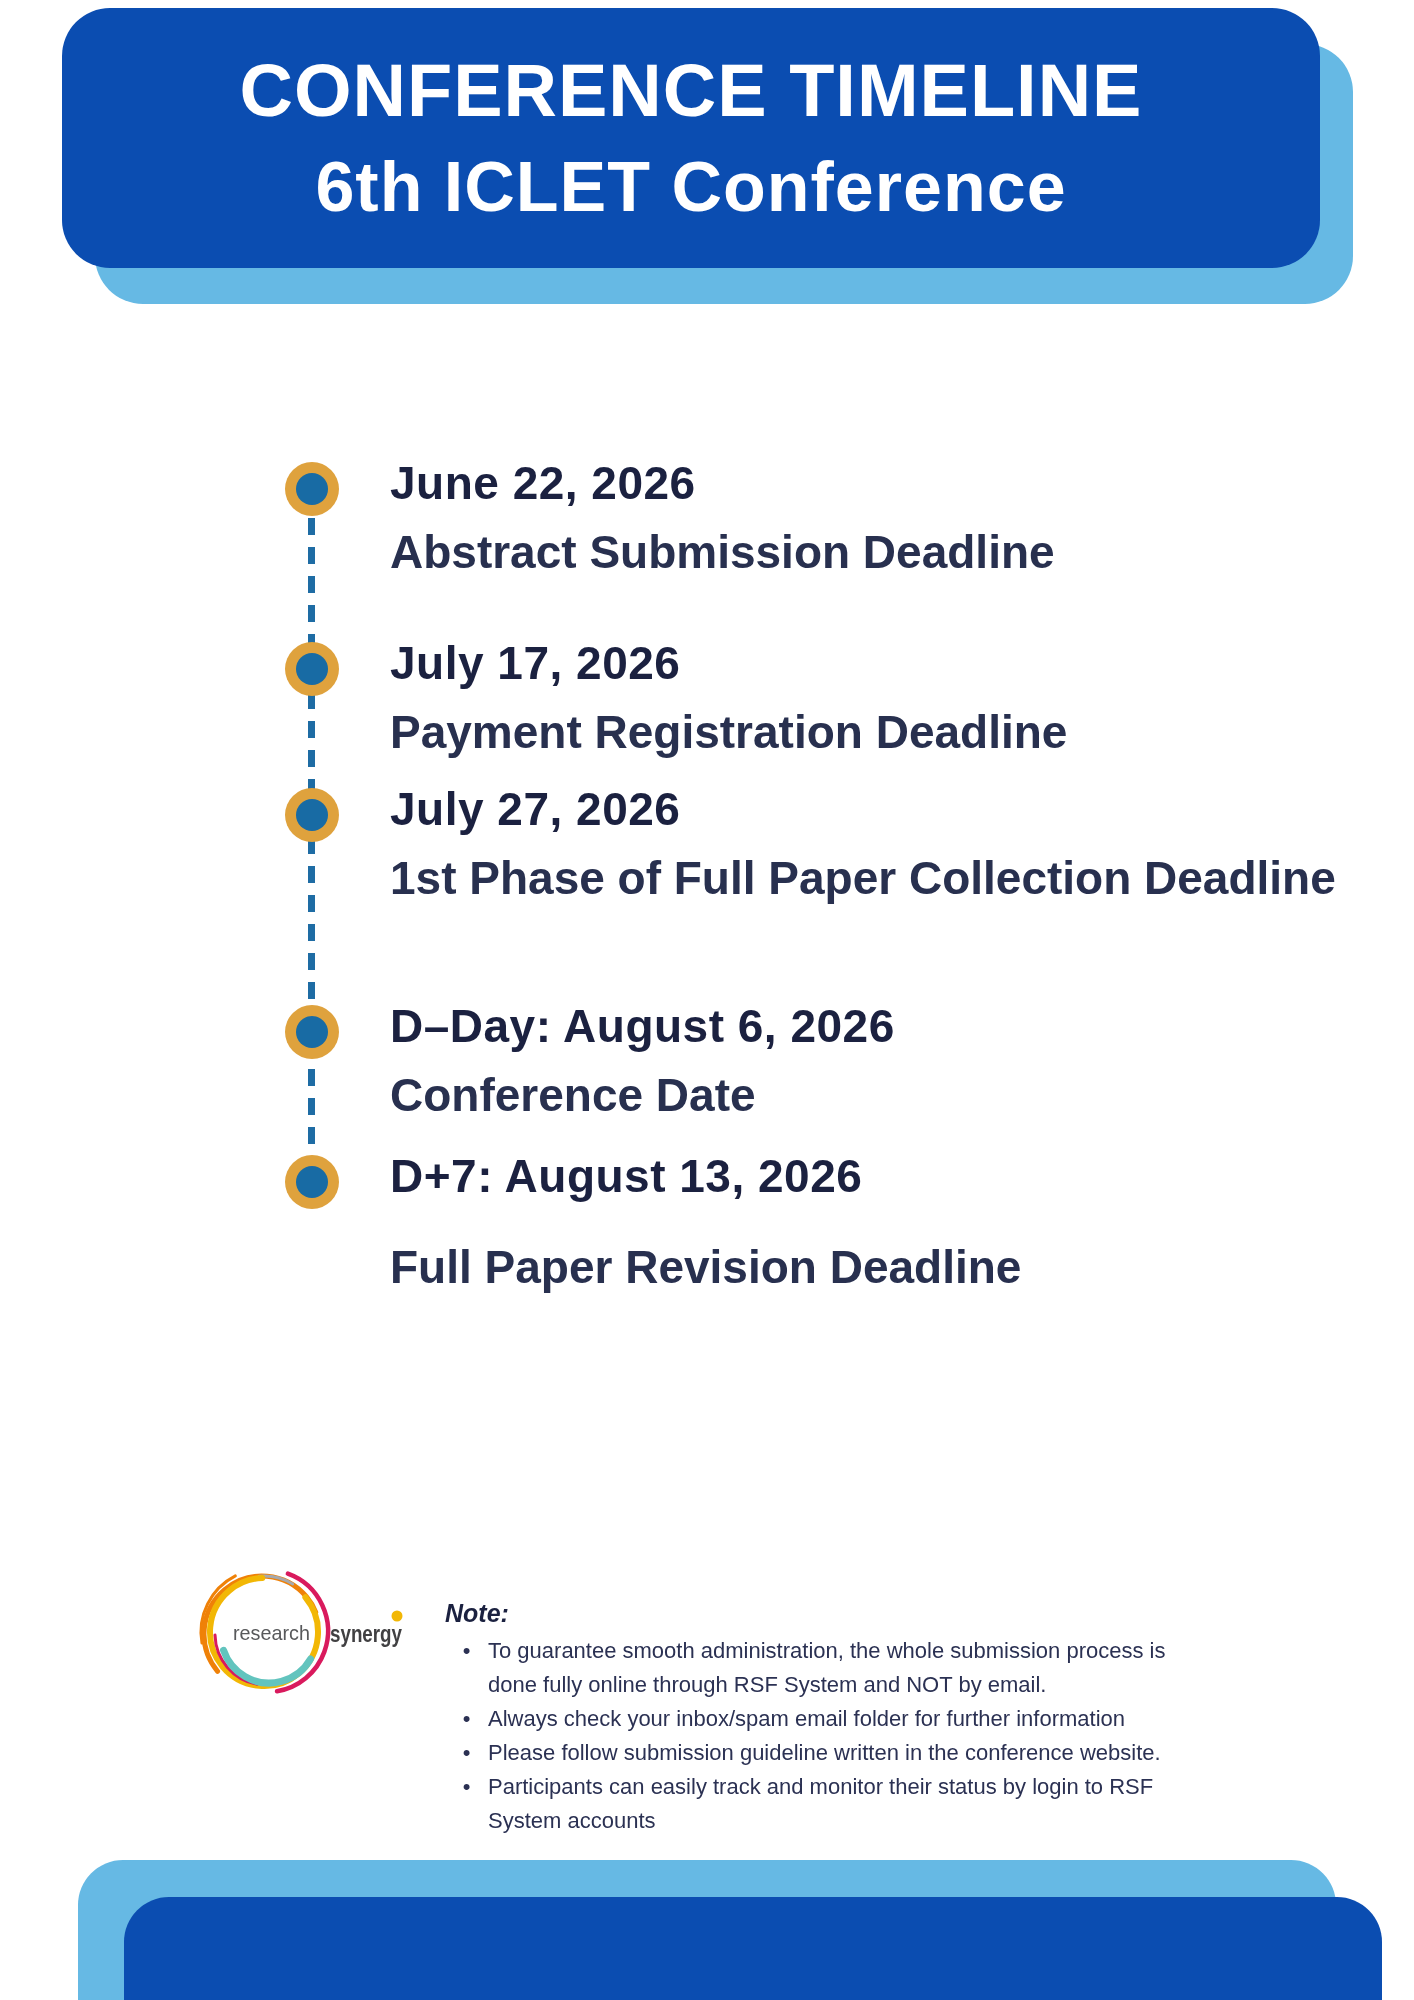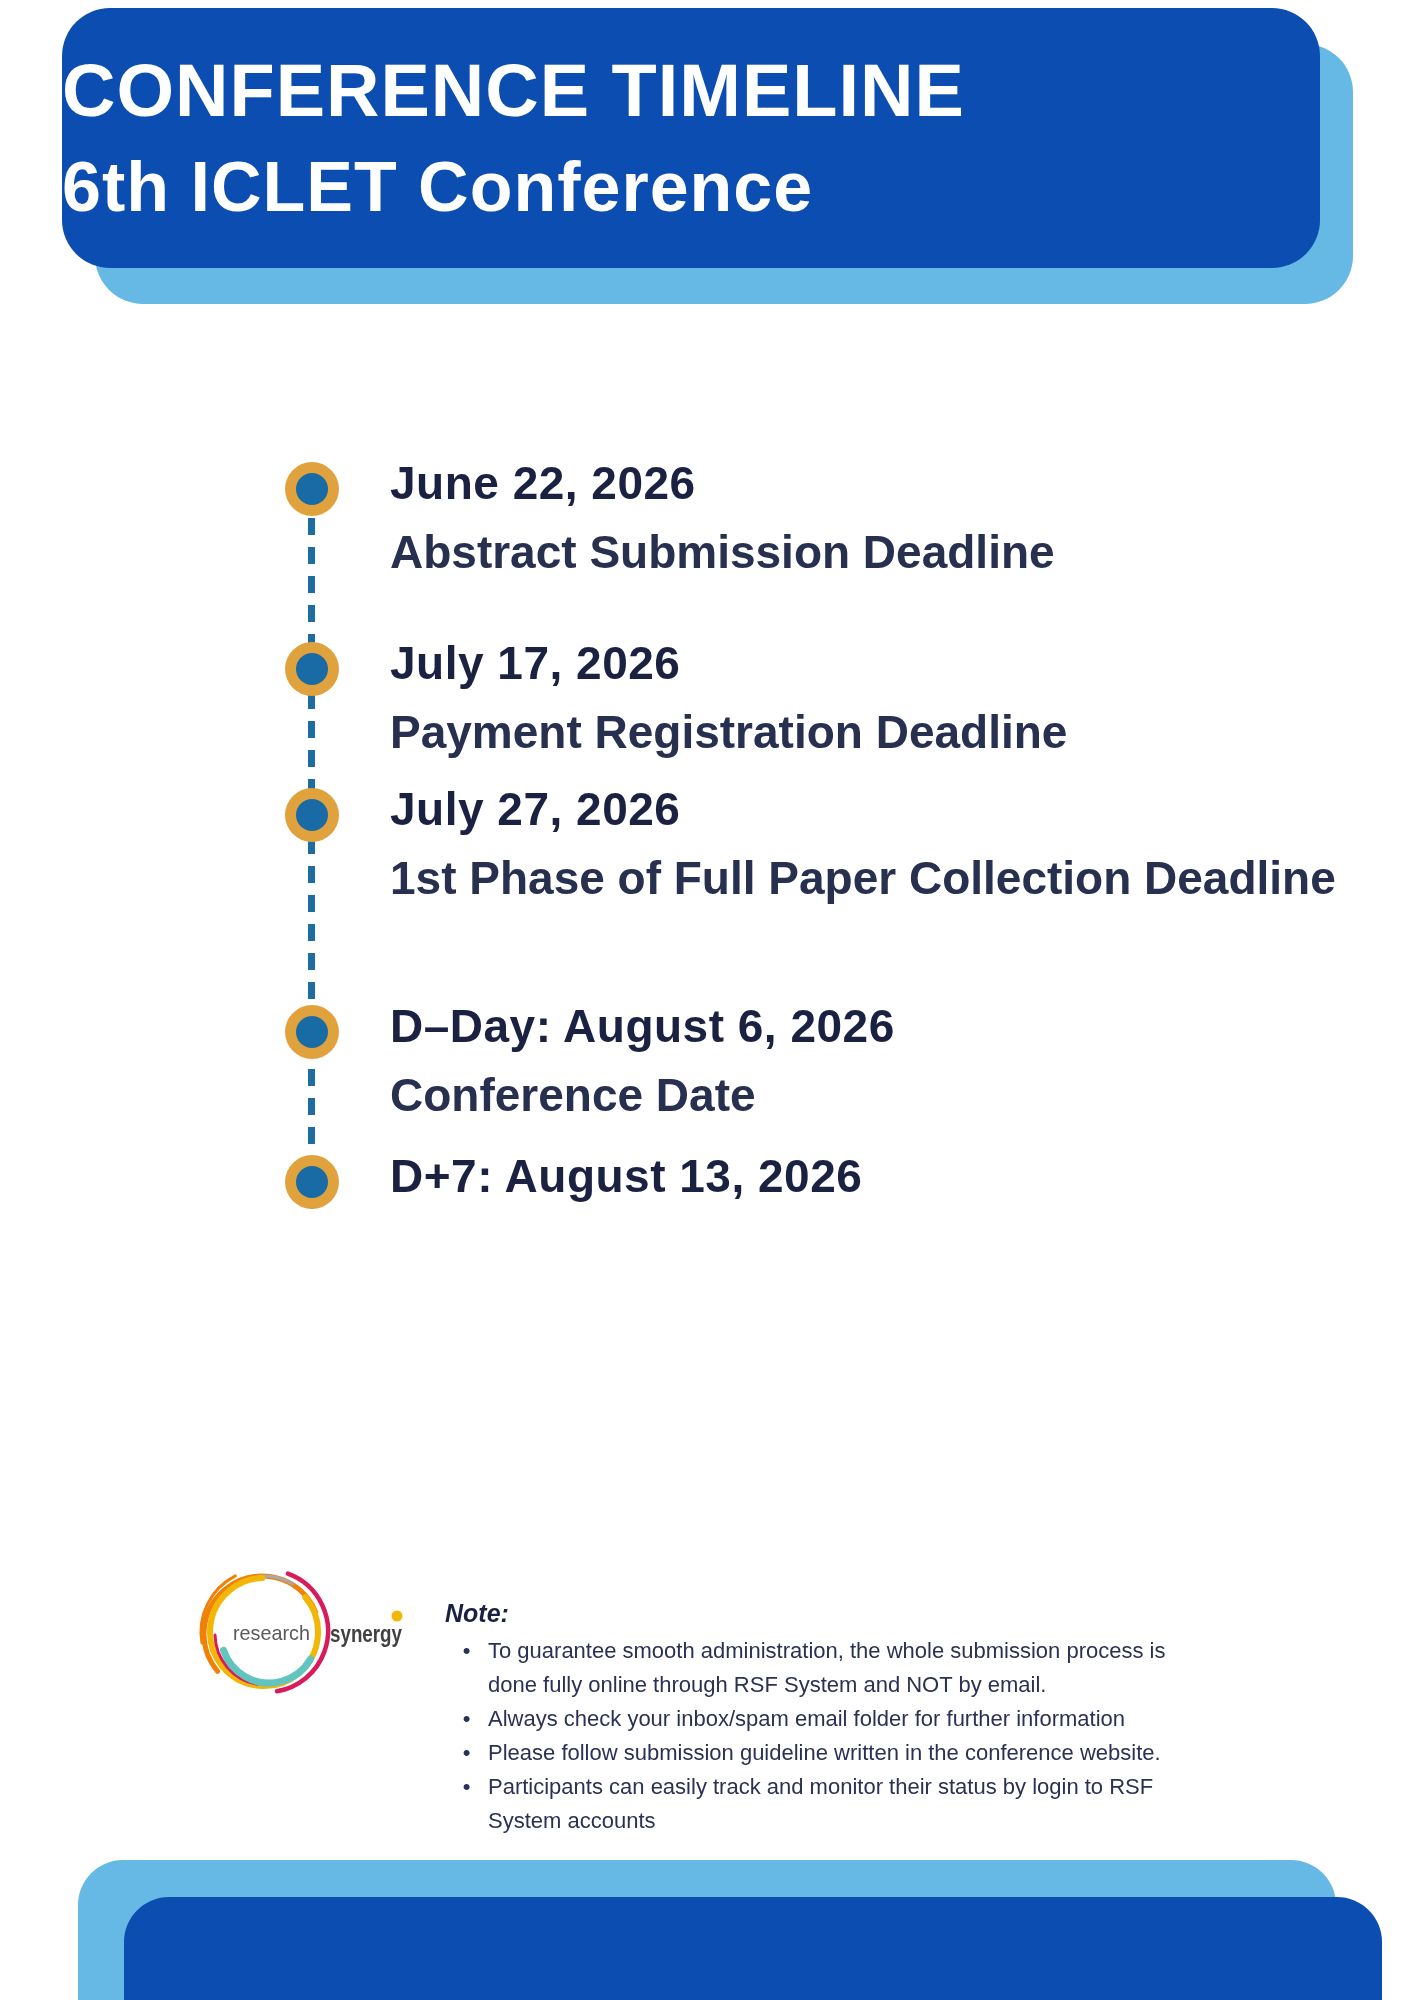--- a/index.html
+++ b/index.html
@@ -4,21 +4,21 @@
 <style>
   html,body{margin:0;padding:0;}
   body{font-family:"Liberation Sans", sans-serif;}
   .page{position:relative;width:1414px;height:2000px;background:#FFFFFF;overflow:hidden;}
 
   
   .header-shadow{position:absolute;left:95px;top:44px;width:1258px;height:260px;
     background:var(--shadow-blue);border-radius:48px;}
   .header-banner{position:absolute;left:62px;top:8px;width:1258px;height:260px;
     background:var(--header-bg);border-radius:48px;
-    display:flex;flex-direction:column;align-items:flex-start;justify-content:center;gap:24px;}
+    display:flex;flex-direction:column;align-items:center;justify-content:center;gap:24px;}
   .header-line1{color:var(--header-text);font-size:74px;font-weight:800;letter-spacing:1px;line-height:1;}
   .header-line2{color:var(--header-text);font-size:70px;font-weight:800;letter-spacing:1px;line-height:1;}
 
   
   .tl-line{position:absolute;left:308px;top:489px;width:7px;height:693px;
     background:repeating-linear-gradient(to bottom, var(--dash-line) 0 17px, transparent 17px 29px);}
   .tl-item{position:absolute;left:285px;width:1000px;height:160px;}
   .tl-dot{position:absolute;left:0;top:0;width:54px;height:54px;border-radius:50%;
     background:var(--marker-ring);display:flex;align-items:center;justify-content:center;}
   .tl-dot-inner{width:32px;height:32px;border-radius:50%;background:var(--marker-core);}
@@ -90,20 +90,21 @@
       </span>
     <div class="tl-date">D–Day: August 6, 2026</div>
     <div class="tl-desc">Conference Date</div>
   </div>
 
   <div class="tl-item" style="top:1155px">
     <span class="tl-dot">
         <span class="tl-dot-inner"></span>
       </span>
     <div class="tl-date">D+7: August 13, 2026</div>
+    <div class="tl-desc tl-desc--wide">Full Paper Revision Deadline</div>
   </div>
 
   <div class="logo">
     <svg viewBox="0 0 212 132" xmlns="http://www.w3.org/2000/svg">
       <g fill="none" stroke-linecap="round">
         <circle cx="68" cy="64" r="63" stroke="var(--logo-orange)" stroke-width="3" stroke-dasharray="80 318" transform="rotate(170 68 64)"></circle>
         <circle cx="71" cy="63" r="61" stroke="var(--logo-crimson)" stroke-width="4.5" stroke-dasharray="160 225" transform="rotate(-70 71 63)"></circle>
         <circle cx="66" cy="66" r="58" stroke="var(--logo-orange)" stroke-width="5" stroke-dasharray="200 165" transform="rotate(140 66 66)"></circle>
         <circle cx="68" cy="64" r="56" stroke="var(--logo-gray)" stroke-width="3" stroke-dasharray="35 320" transform="rotate(-95 68 64)"></circle>
         <circle cx="68" cy="64" r="54" stroke="var(--logo-yellow)" stroke-width="6" stroke-dasharray="290 50" transform="rotate(-40 68 64)"></circle>

